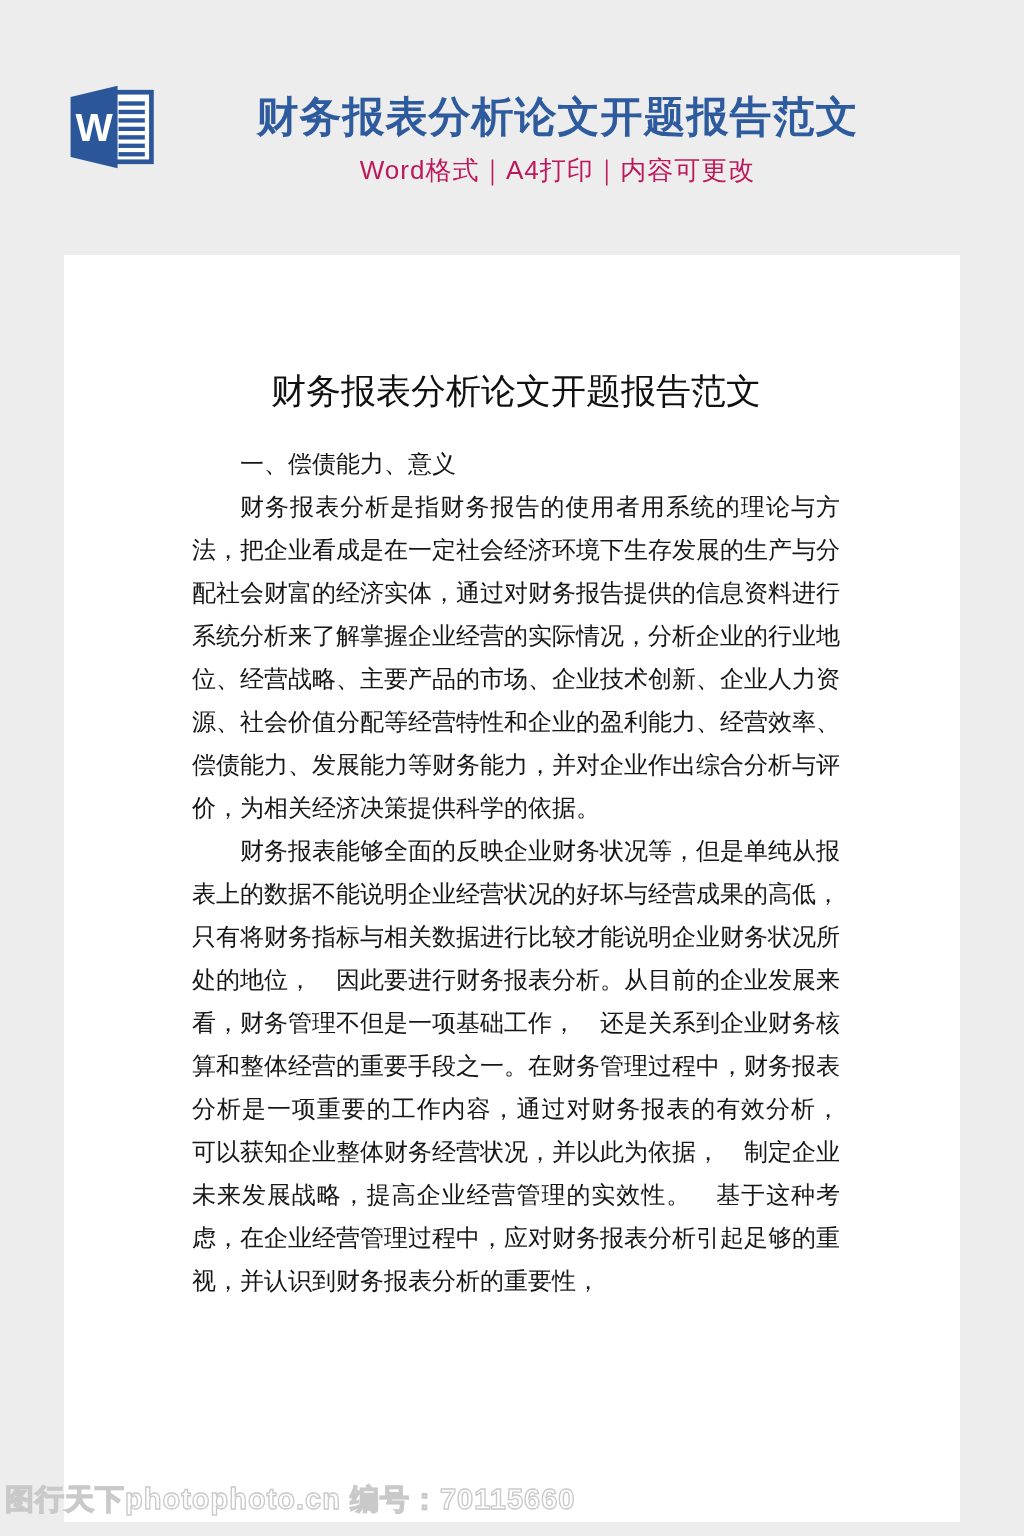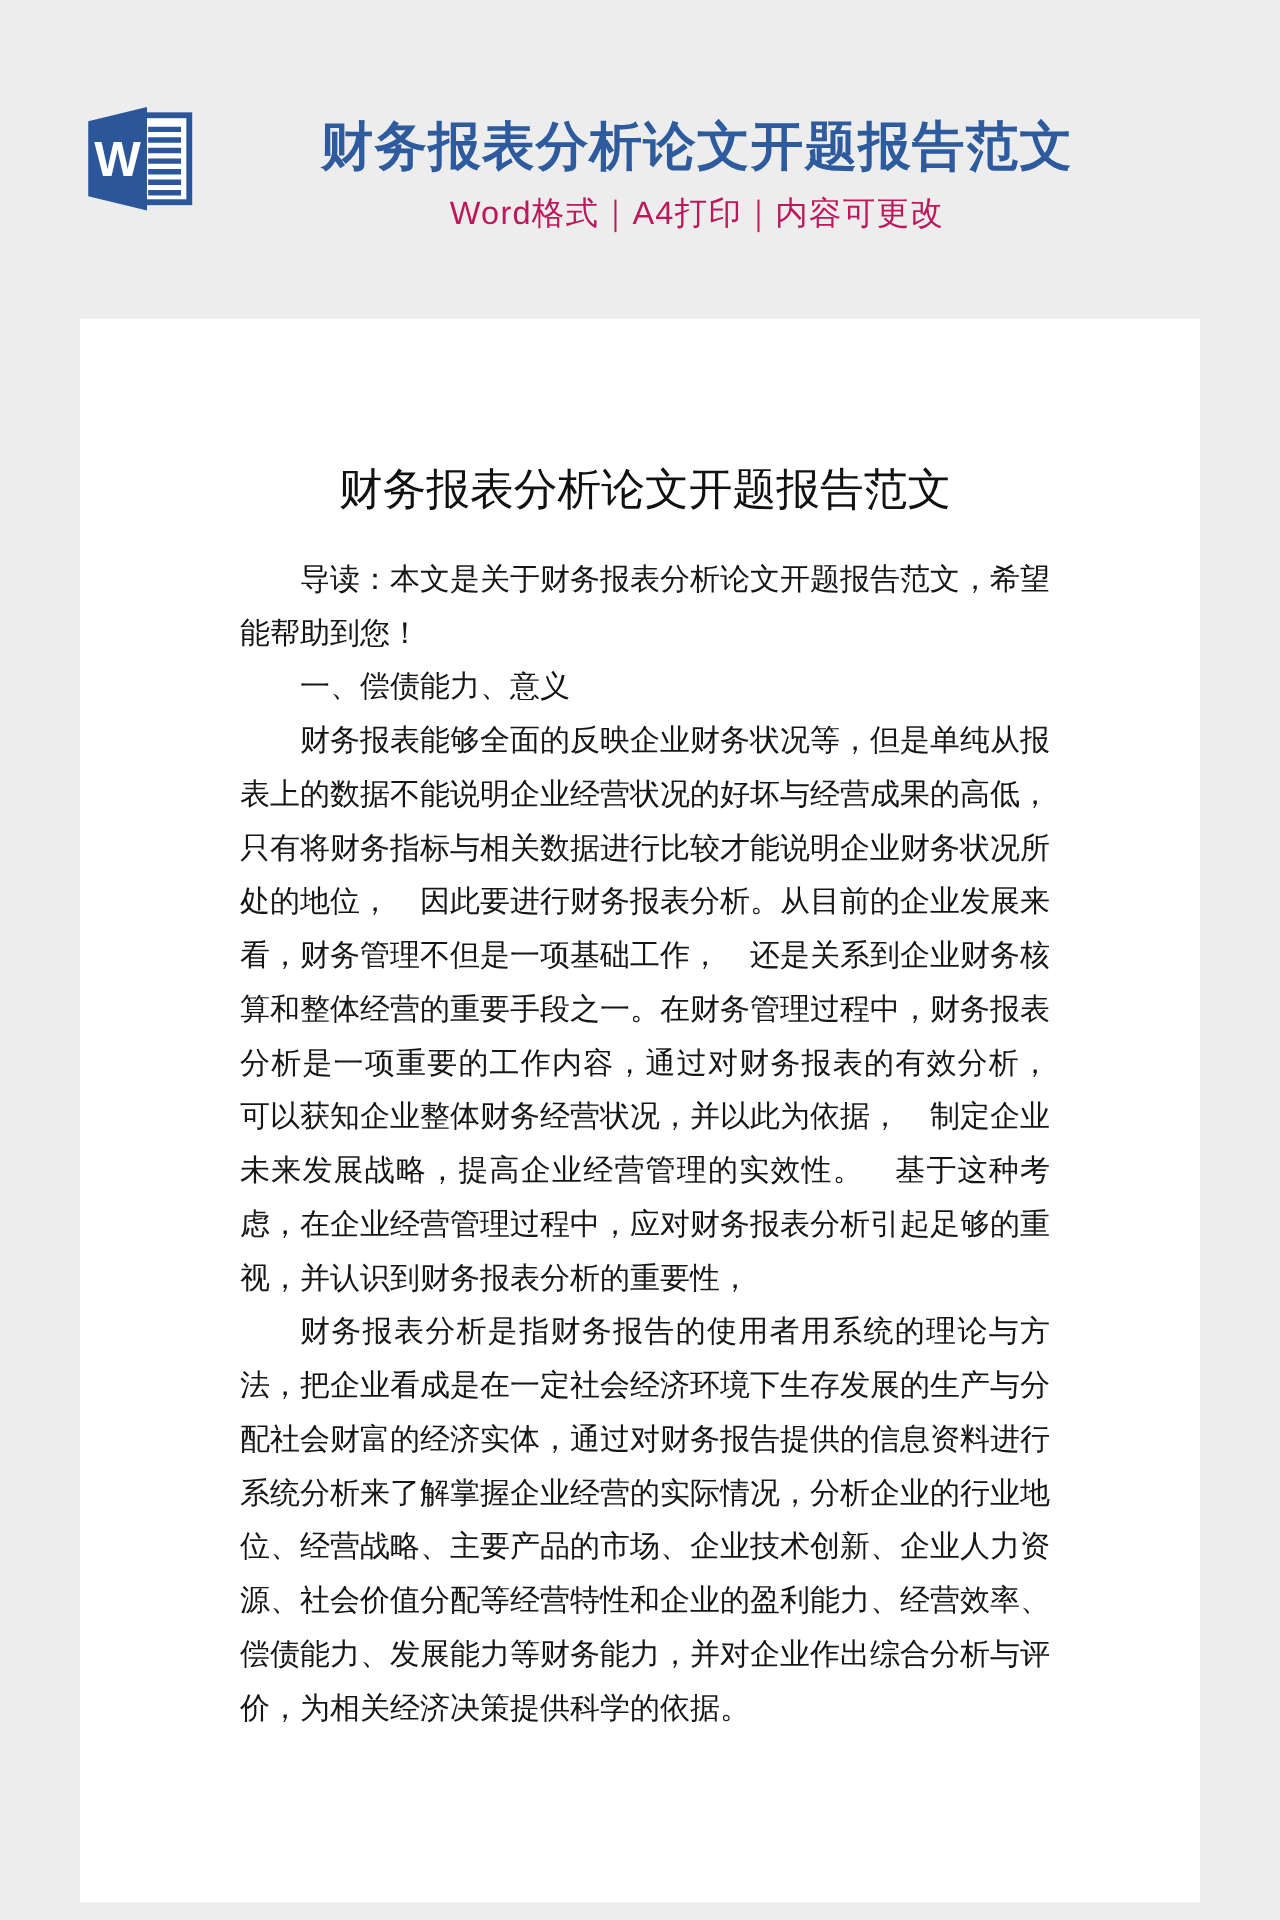--- a/index.html
+++ b/index.html
@@ -82,21 +82,21 @@
     <div class="header-text">
       <div class="header-title">财务报表分析论文开题报告范文</div>
       <div class="header-subtitle">Word格式｜A4打印｜内容可更改</div>
     </div>
   </header>
 
   <main class="doc-page">
     <h1 class="doc-title">财务报表分析论文开题报告范文</h1>
     <div class="doc-body" id="doc-body">
 
-    <p class="doc-para">导读：本文是关于财务报表分析论文开题报告范文，希望能帮助到您！</p>
         <p class="doc-para">一、偿债能力、意义</p>
+        <p class="doc-para">财务报表分析是指财务报告的使用者用系统的理论与方法，把企业看成是在一定社会经济环境下生存发展的生产与分配社会财富的经济实体，通过对财务报告提供的信息资料进行系统分析来了解掌握企业经营的实际情况，分析企业的行业地位、经营战略、主要产品的市场、企业技术创新、企业人力资源、社会价值分配等经营特性和企业的盈利能力、经营效率、偿债能力、发展能力等财务能力，并对企业作出综合分析与评价，为相关经济决策提供科学的依据。</p>
         <p class="doc-para">财务报表能够全面的反映企业财务状况等，但是单纯从报表上的数据不能说明企业经营状况的好坏与经营成果的高低，只有将财务指标与相关数据进行比较才能说明企业财务状况所处的地位，　因此要进行财务报表分析。从目前的企业发展来看，财务管理不但是一项基础工作，　还是关系到企业财务核算和整体经营的重要手段之一。在财务管理过程中，财务报表分析是一项重要的工作内容，通过对财务报表的有效分析，　可以获知企业整体财务经营状况，并以此为依据，　制定企业未来发展战略，提高企业经营管理的实效性。　基于这种考虑，在企业经营管理过程中，应对财务报表分析引起足够的重视，并认识到财务报表分析的重要性，</p>
-        <p class="doc-para">财务报表分析是指财务报告的使用者用系统的理论与方法，把企业看成是在一定社会经济环境下生存发展的生产与分配社会财富的经济实体，通过对财务报告提供的信息资料进行系统分析来了解掌握企业经营的实际情况，分析企业的行业地位、经营战略、主要产品的市场、企业技术创新、企业人力资源、社会价值分配等经营特性和企业的盈利能力、经营效率、偿债能力、发展能力等财务能力，并对企业作出综合分析与评价，为相关经济决策提供科学的依据。</p>
       </div>
   </main>
 
+  <div class="watermark">图行天下photophoto.cn 编号：70115660</div>
 
 </div>
 
 </body></html>

